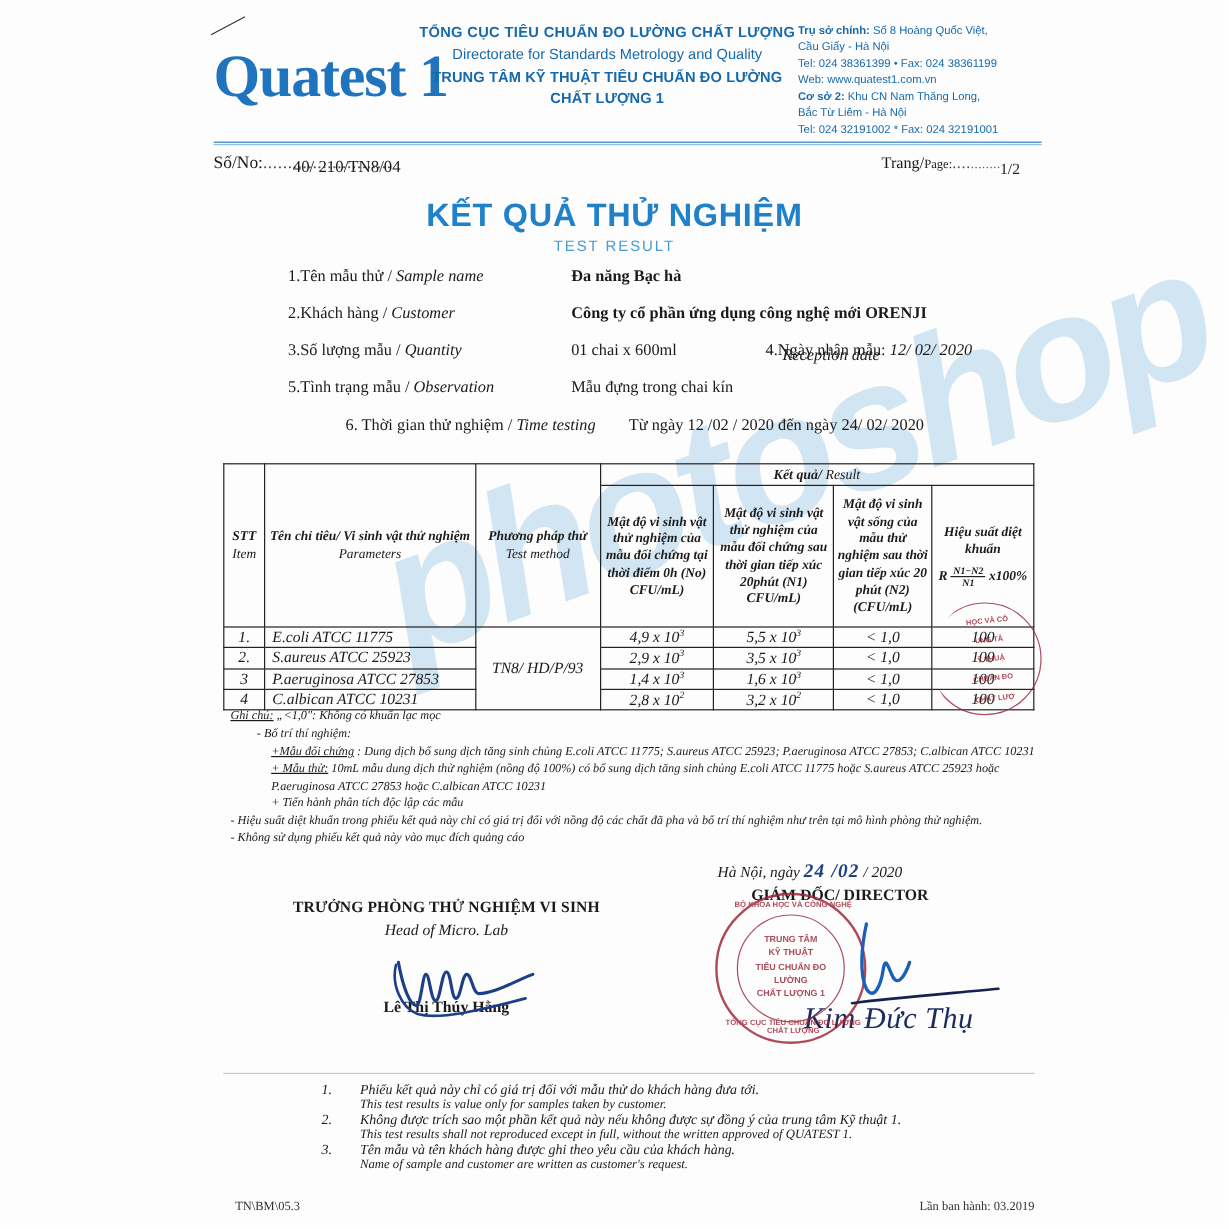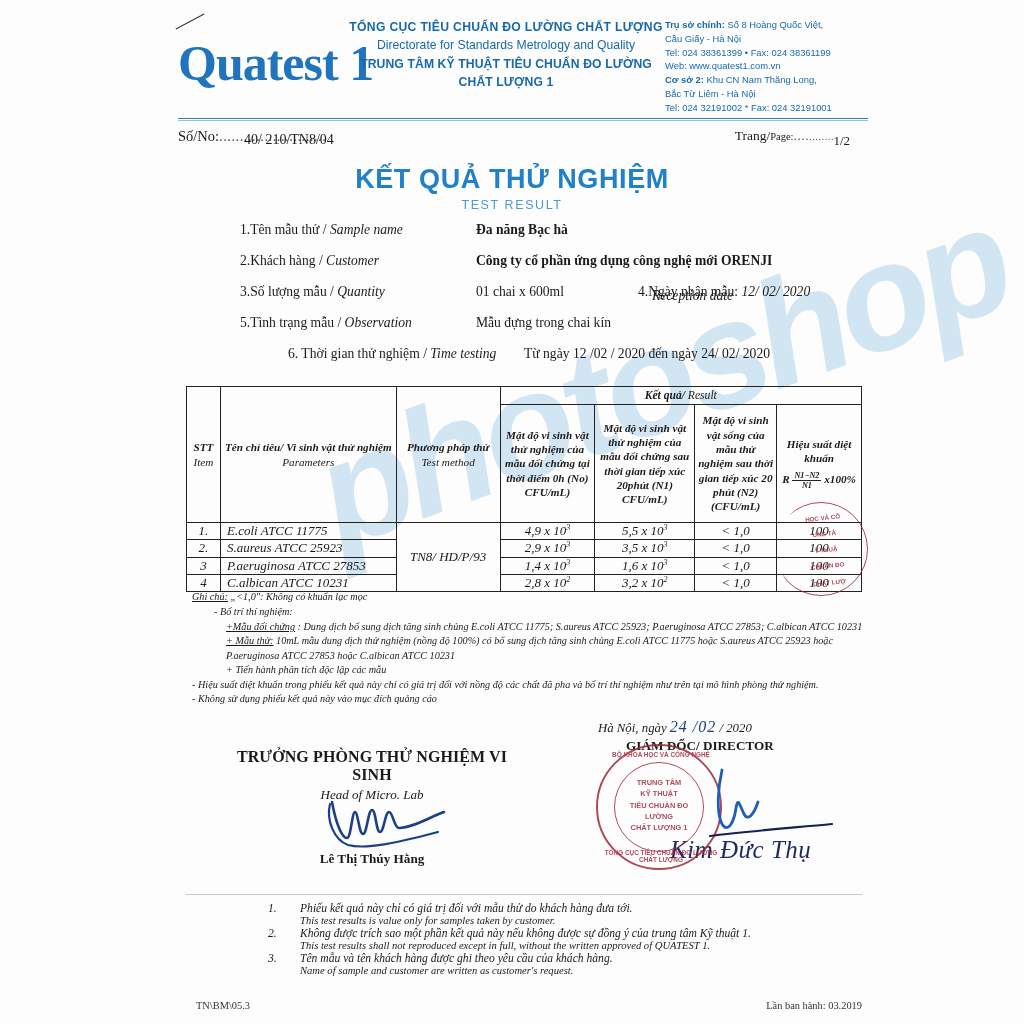--- a/index.html
+++ b/index.html
@@ -177,29 +177,29 @@
   }
   .notes .u { text-decoration: underline; margin-top: 40px; }
   .notes .n0 { margin-bottom: 1px; }
   .notes .ind1 { padding-left: 22px; }
   .notes .ind2 { padding-left: 34px; }
 
   
   .sig-left {
     position: absolute; left: 232px; top: 748px; width: 280px; text-align: center;
   }
-  .sig-left .t1 { font-size: 16px; font-weight: bold; letter-spacing: .1px; }
+  .sig-left .t1 { font-size: 13px; font-weight: bold; letter-spacing: .1px; }
   .sig-left .t2 { font-size: 13px; font-style: italic; margin-top: 3px; }
   .sig-left .nm { font-size: 13.2px; font-weight: bold; margin-top: 48px; }
 
   .sig-right { position: absolute; left: 598px; top: 718px; width: 266px; }
   .sig-right .dl { font-size: 12.8px; font-style: italic; white-space: nowrap; }
   .sig-right .dl .hw {
     font-family: "Liberation Serif", serif;
-    font-style: italic; font-weight: normal;
+    font-style: italic; font-weight: bold;
     font-size: 16px; color: #1c3f86;
     letter-spacing: 1px;
     margin-top: 40px;
   }
   .sig-right .ttl {
     font-size: 13.2px; font-weight: bold; margin-top: 2px; padding-left: 28px;
     white-space: nowrap;
   }
   .sig-right .nm {
     position: absolute; left: 72px; top: 118px;

